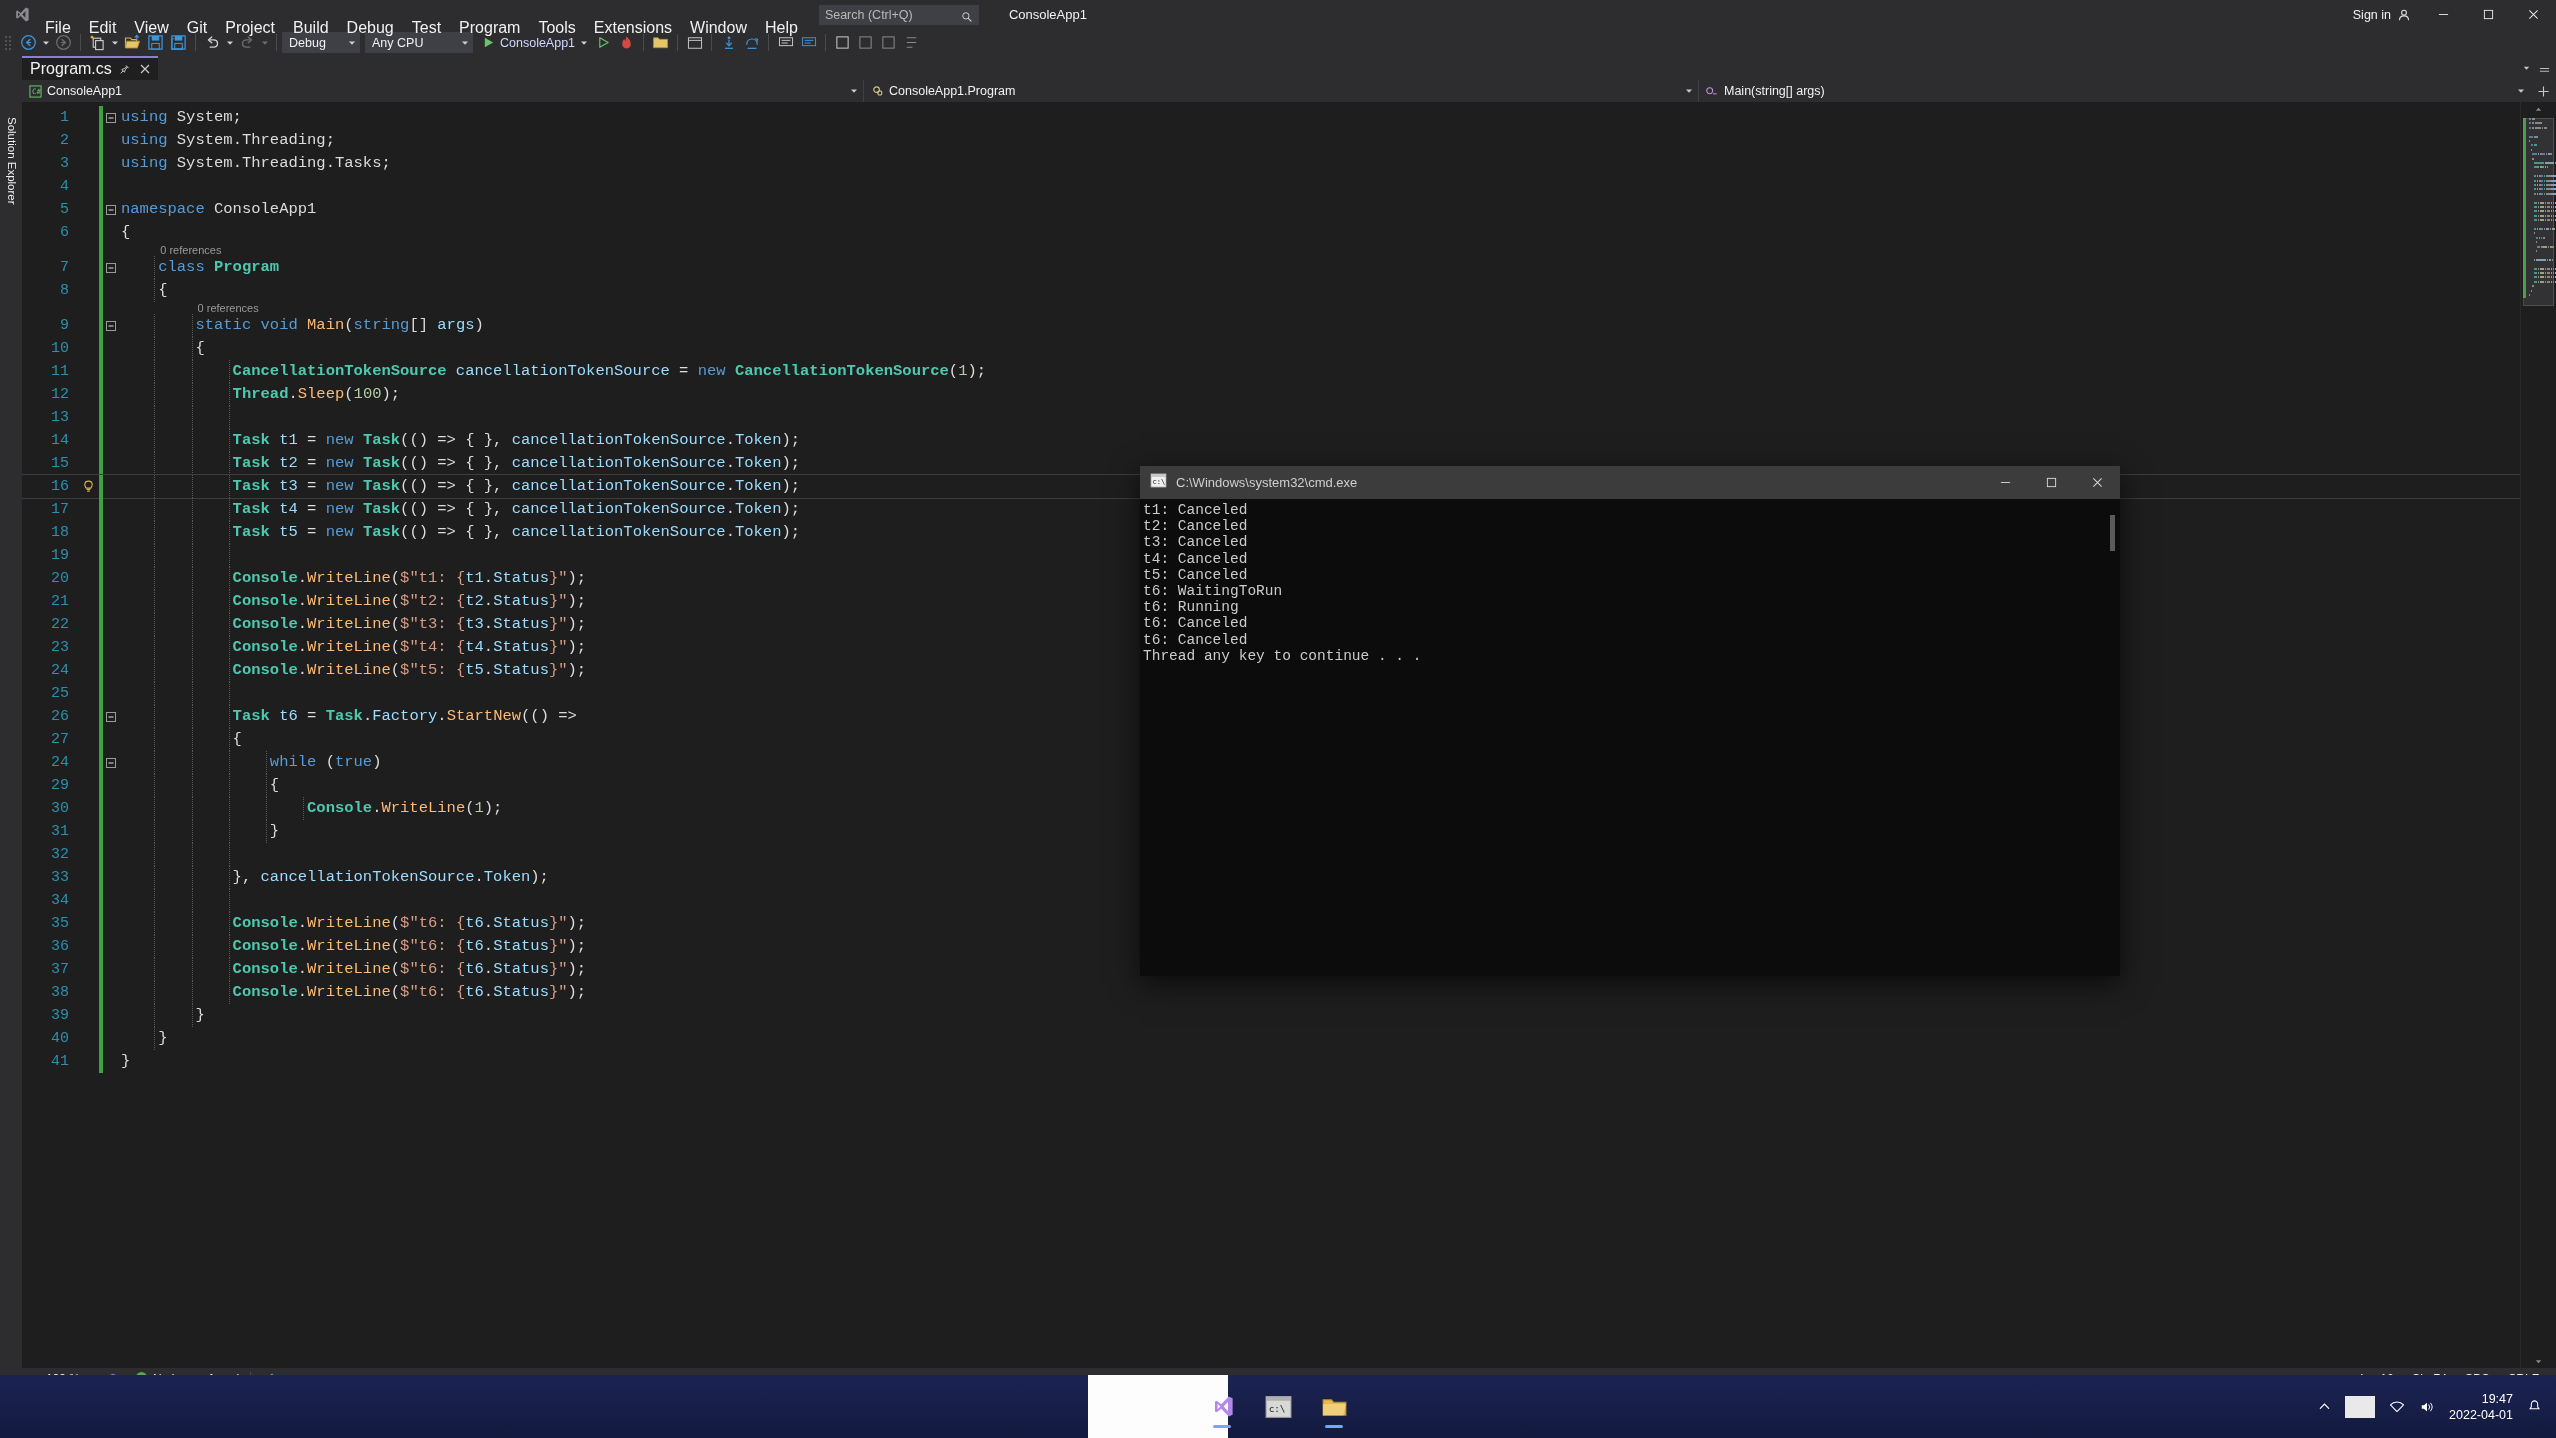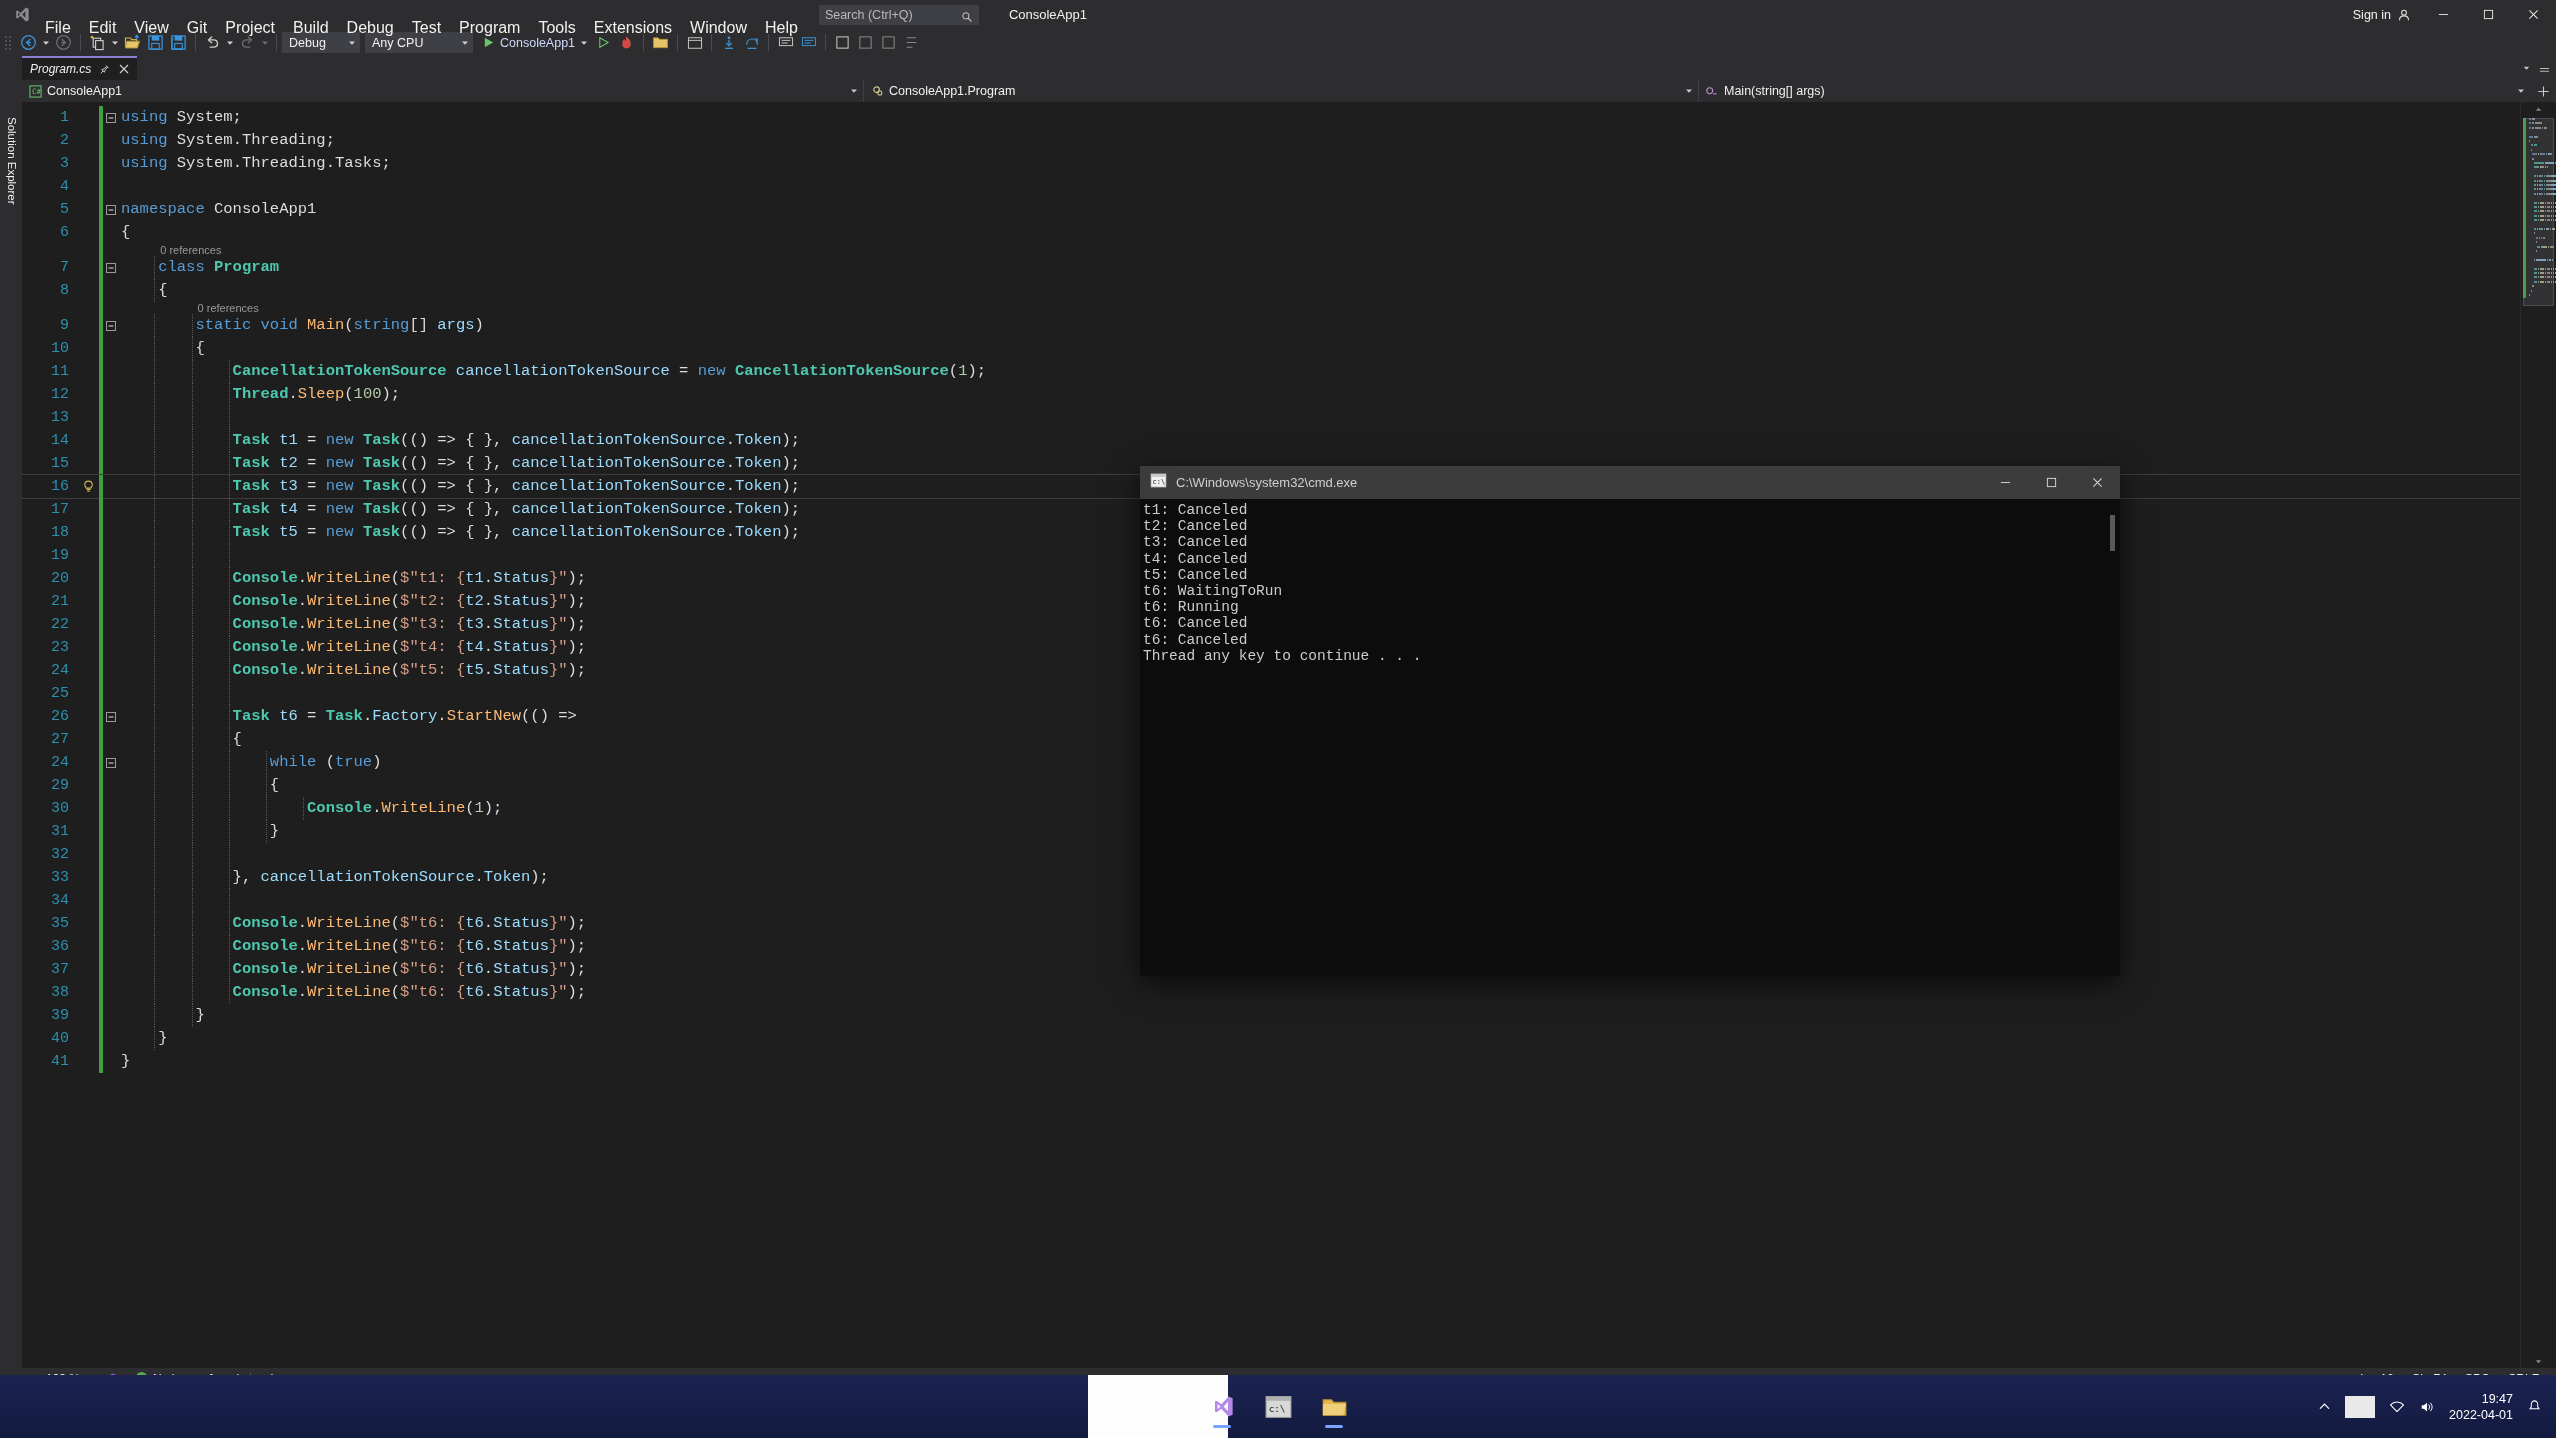--- a/index.html
+++ b/index.html
@@ -71,21 +71,21 @@
     font-size:11.5px; color:#f1f1f1; padding:6px 4px; white-space:nowrap;
   }
   .editor-col{ flex:1 1 auto; display:flex; flex-direction:column; min-width:0; }
 
   
   .tabstrip{ height:24px; flex:0 0 24px; background:#2d2d30; display:flex; align-items:flex-end; position:relative;}
   .tab{
     height:24px; background:#1f1f1f; border-top:2px solid #8b7fd4;
     display:flex; align-items:center; padding:0 6px 0 8px; gap:6px; position:relative;
   }
-  .tab .fname{ font-size:12px; color:#f1f1f1; white-space:nowrap;font-style:italic; }
+  .tab .fname{ font-size:16px; color:#f1f1f1; white-space:nowrap; }
   .tab .pin, .tab .x{ width:14px; height:14px; display:flex; align-items:center; justify-content:center; }
   .tabstrip .tsright{ margin-left:auto; display:flex; align-items:center; gap:2px; padding-right:4px; height:24px;}
   .tsright .ic{ width:16px; height:18px; display:flex; align-items:center; justify-content:center; }
 
   
   .navbar{ height:22px; flex:0 0 22px; background:#2d2d30; display:flex; align-items:center; }
   .navcell{
     height:22px; display:flex; align-items:center; gap:5px; padding-left:7px;
     border-right:1px solid #3f3f46; position:relative; background:#2d2d30;
   }

